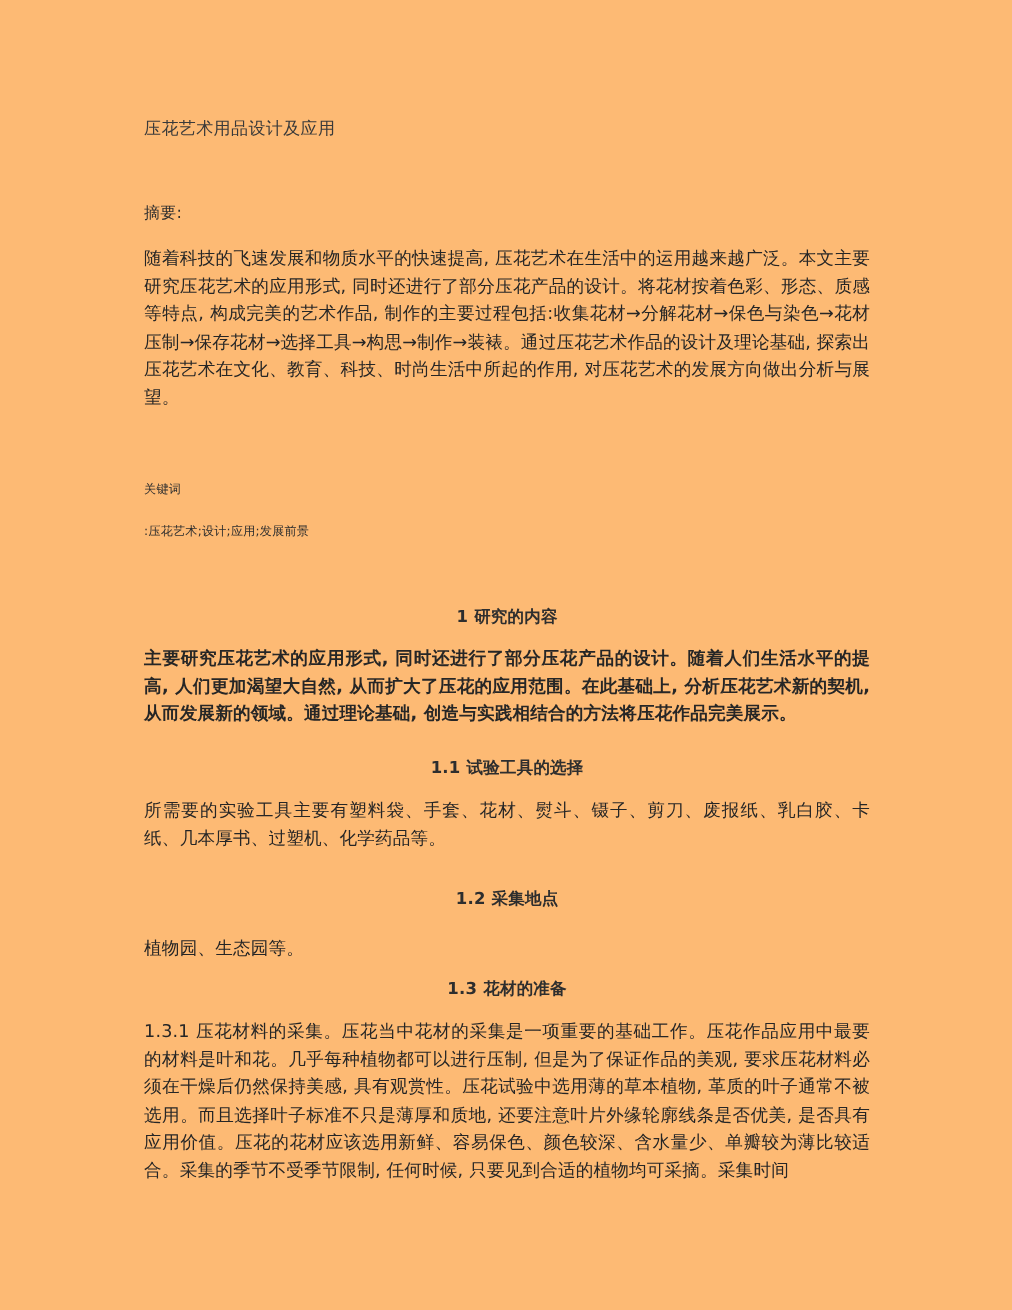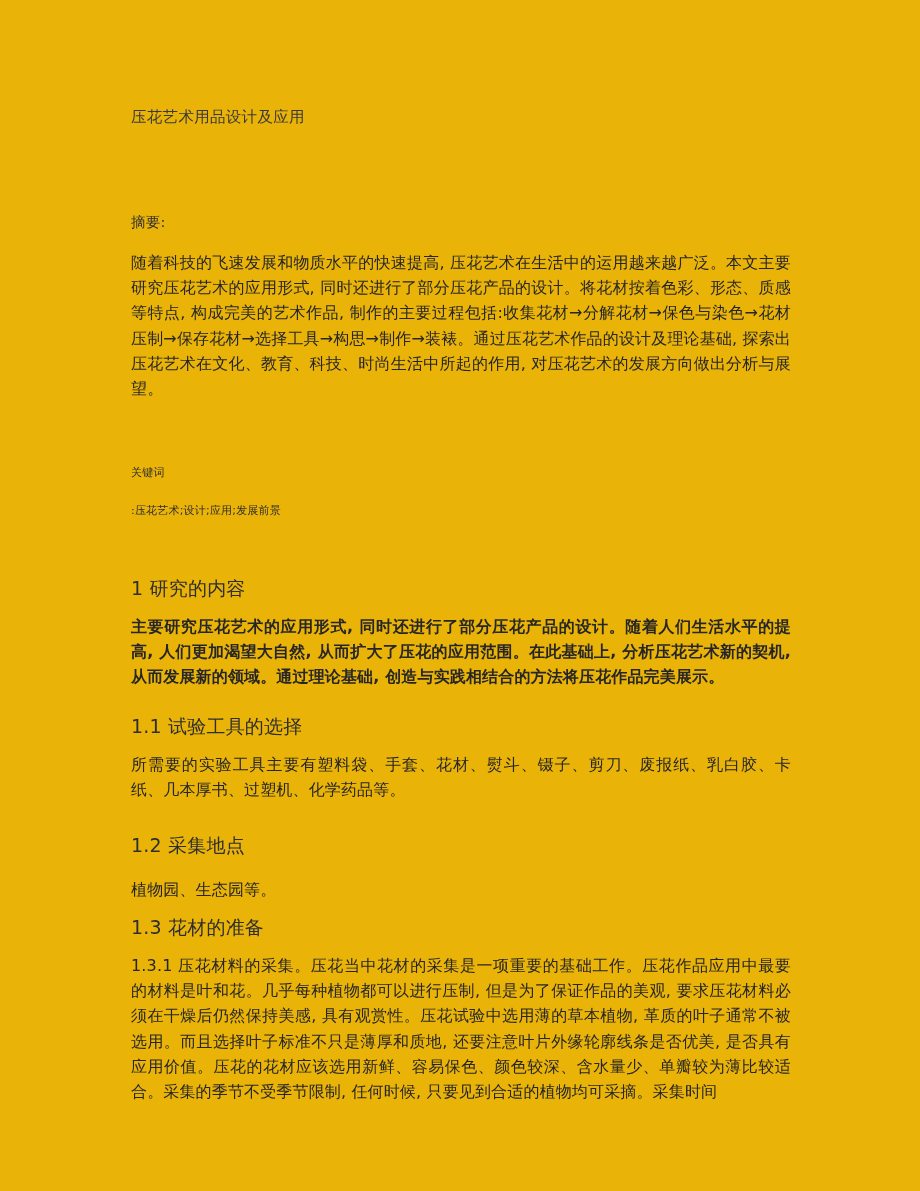--- a/index.html
+++ b/index.html
@@ -14,21 +14,21 @@
     position: relative;
     overflow: hidden;
     font-family: "DejaVu Sans", "Liberation Sans", sans-serif;
     color: #2b2b2b;
     -webkit-font-smoothing: antialiased;
   }
 
   .page {
     position: absolute;
     inset: 0;
-    background: #eab308;
+    background: #fdba74;
   }
 
   .content {
     position: absolute;
     left: 131px;
     top: 0;
     width: 660px;
   }
 
   
@@ -43,46 +43,46 @@
     top: 106px;
     left: 0;
     white-space: nowrap;
   }
 
   
   .block {
     position: absolute;
     left: 0;
     width: 660px;
-    margin-top: 28px;
   }
 
   .label {
     font-size: 14.5px;
     line-height: 25px;
     color: #2e2e2e;
     letter-spacing: 0.2px;
   }
 
   .para {
     font-size: 16px;
     line-height: 25.2px;
     color: #262626;
     text-align: justify;
     text-justify: inter-ideograph;
     letter-spacing: 0.15px;
     word-break: break-all;
   }
 
   .heading {
-    font-size: 19px;
+    font-size: 15px;
     line-height: 25px;
     color: #2e2e2e;
     letter-spacing: 0.2px;
-    font-weight: 400;
+    font-weight: 700;
+    text-align: center;
   }
 
   .keyword-line {
     font-size: 11px;
     line-height: 25px;
     color: #2e2e2e;
     letter-spacing: 0.2px;
   }
 
   

